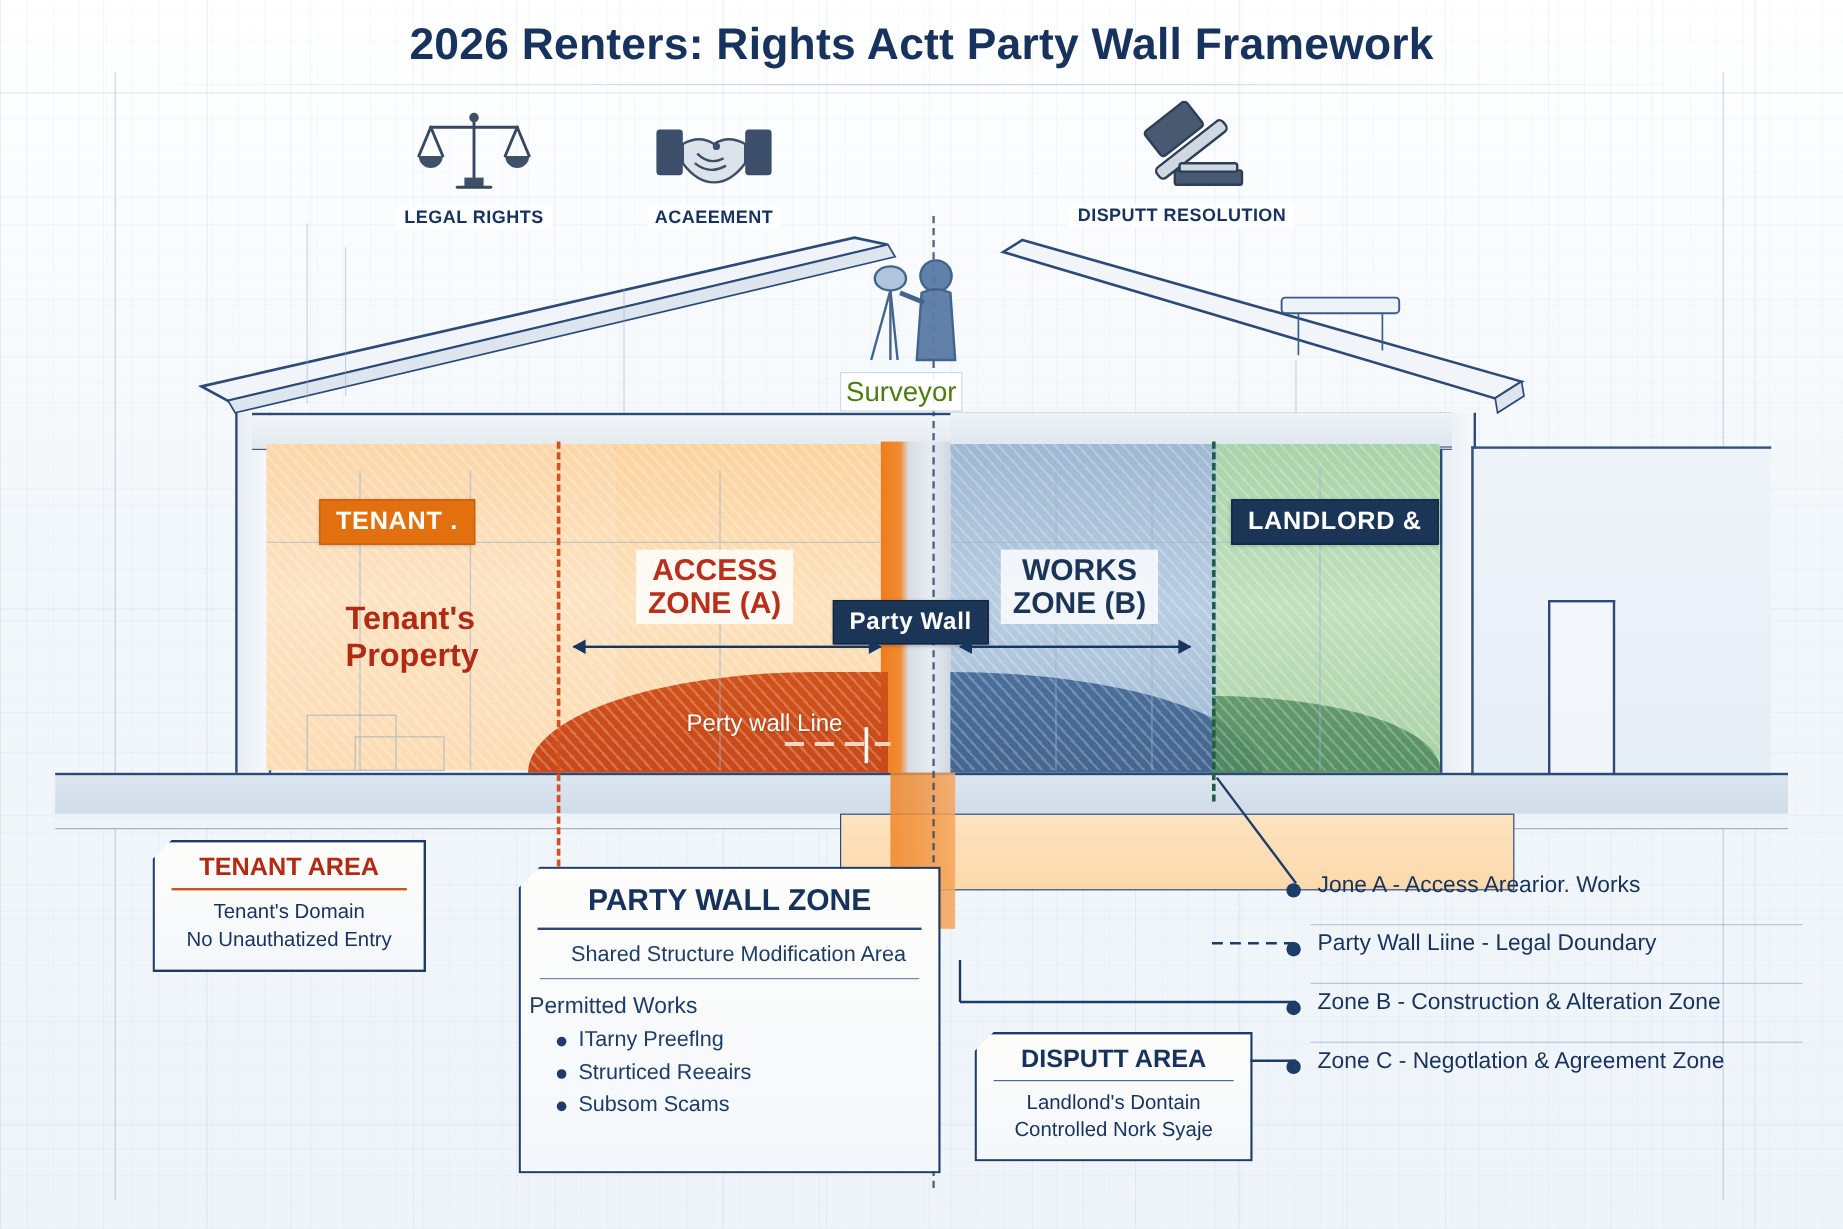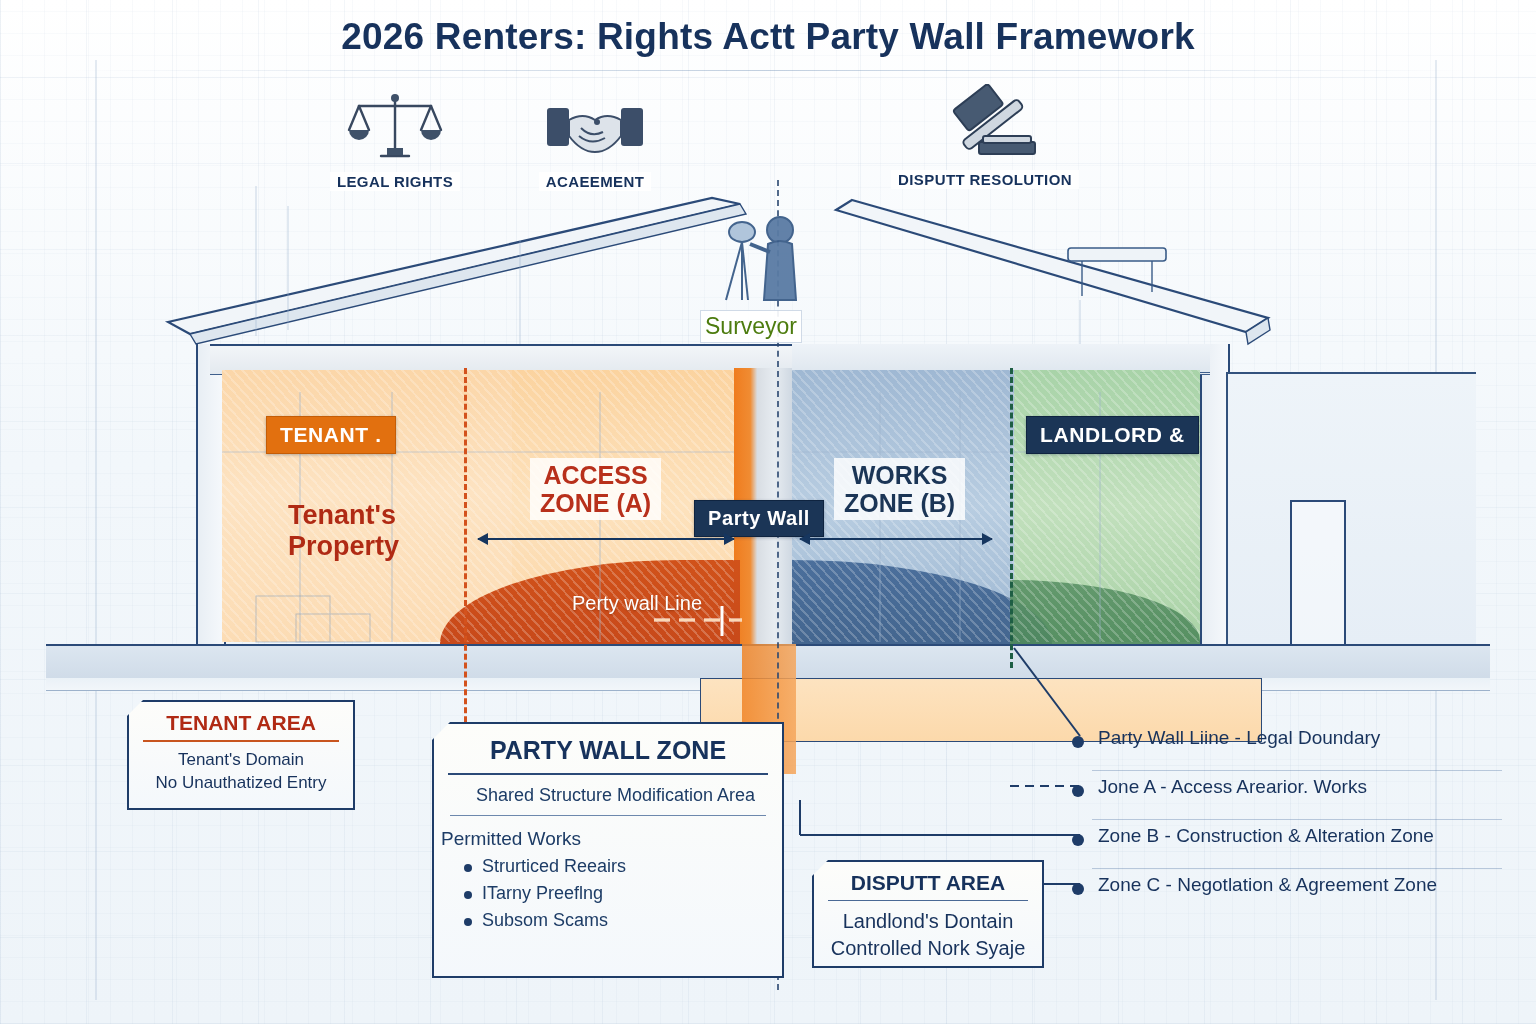--- a/index.html
+++ b/index.html
@@ -165,21 +165,21 @@
   #card-party .pw{font-size:19px;color:#1d3c66;margin:12px 0 2px 7px;}
   #card-party ul{margin:4px 0 0 30px;padding:0;list-style:none;}
   #card-party li{font-size:18px;color:#1d3c66;margin:6px 0;position:relative;padding-left:18px;}
   #card-party li:before{content:"";position:absolute;left:0;top:8px;width:8px;height:8px;
     border-radius:50%;background:#1e3c68;}
 
   #card-landlord{left:812px;top:860px;width:228px;height:104px;
     clip-path:polygon(16px 0,100% 0,100% 100%,0 100%,0 16px);}
   #card-landlord .hd{font-size:21px;color:#17325c;margin-top:9px;}
   #card-landlord .rule{background:#4a6995;height:1px;}
-  #card-landlord .bd{font-size:20px;line-height:1.35;margin-top:7px;}
+  #card-landlord .bd{font-size:17px;line-height:1.35;margin-top:7px;}
 
   
   #legend{position:absolute;left:1072px;top:722px;width:420px;}
   .legrow{position:relative;height:49px;}
   .legrow .dot{position:absolute;left:0;top:14px;width:12px;height:12px;border-radius:50%;
     background:#1e3c68;}
   .legrow .ltxt{position:absolute;left:26px;top:5px;font-size:19px;color:#17325c;
     white-space:nowrap;font-weight:500;}
   .legrow .sep{position:absolute;left:20px;right:-10px;bottom:0;height:1px;
     background:rgba(80,115,160,.35);}
@@ -386,44 +386,44 @@
     </div>
   </div>
 
   <div class="card" id="card-party">
     <div class="hd">PARTY WALL ZONE</div>
     <div class="rule"></div>
     <div class="sub">Shared Structure Modification Area</div>
     <div class="rule2"></div>
     <div class="pw">Permitted Works</div>
     <ul>
+      <li>ITarny Preeflng</li>
       <li>Strurticed Reeairs</li>
-      <li>ITarny Preeflng</li>
       <li>Subsom Scams</li>
     </ul>
   </div>
 
   <div class="card" id="card-landlord">
     <div class="hd">DISPUTT AREA</div>
     <div class="rule"></div>
     <div class="bd">
       <div>Landlond's Dontain</div>
       <div>Controlled Nork Syaje</div>
     </div>
   </div>
 
   <div id="legend">
     <div class="legrow">
       <span class="dot"></span>
-      <span class="ltxt">Party Wall Liine - Legal Doundary</span>
+      <span class="ltxt">Jone A - Access Arearior. Works</span>
       <span class="sep"></span>
     </div>
     <div class="legrow">
       <span class="dot"></span>
-      <span class="ltxt">Jone A - Access Arearior. Works</span>
+      <span class="ltxt">Party Wall Liine - Legal Doundary</span>
       <span class="sep"></span>
     </div>
     <div class="legrow">
       <span class="dot"></span>
       <span class="ltxt">Zone B - Construction &amp; Alteration Zone</span>
       <span class="sep"></span>
     </div>
     <div class="legrow">
       <span class="dot"></span>
       <span class="ltxt">Zone C - Negotlation &amp; Agreement Zone</span>

